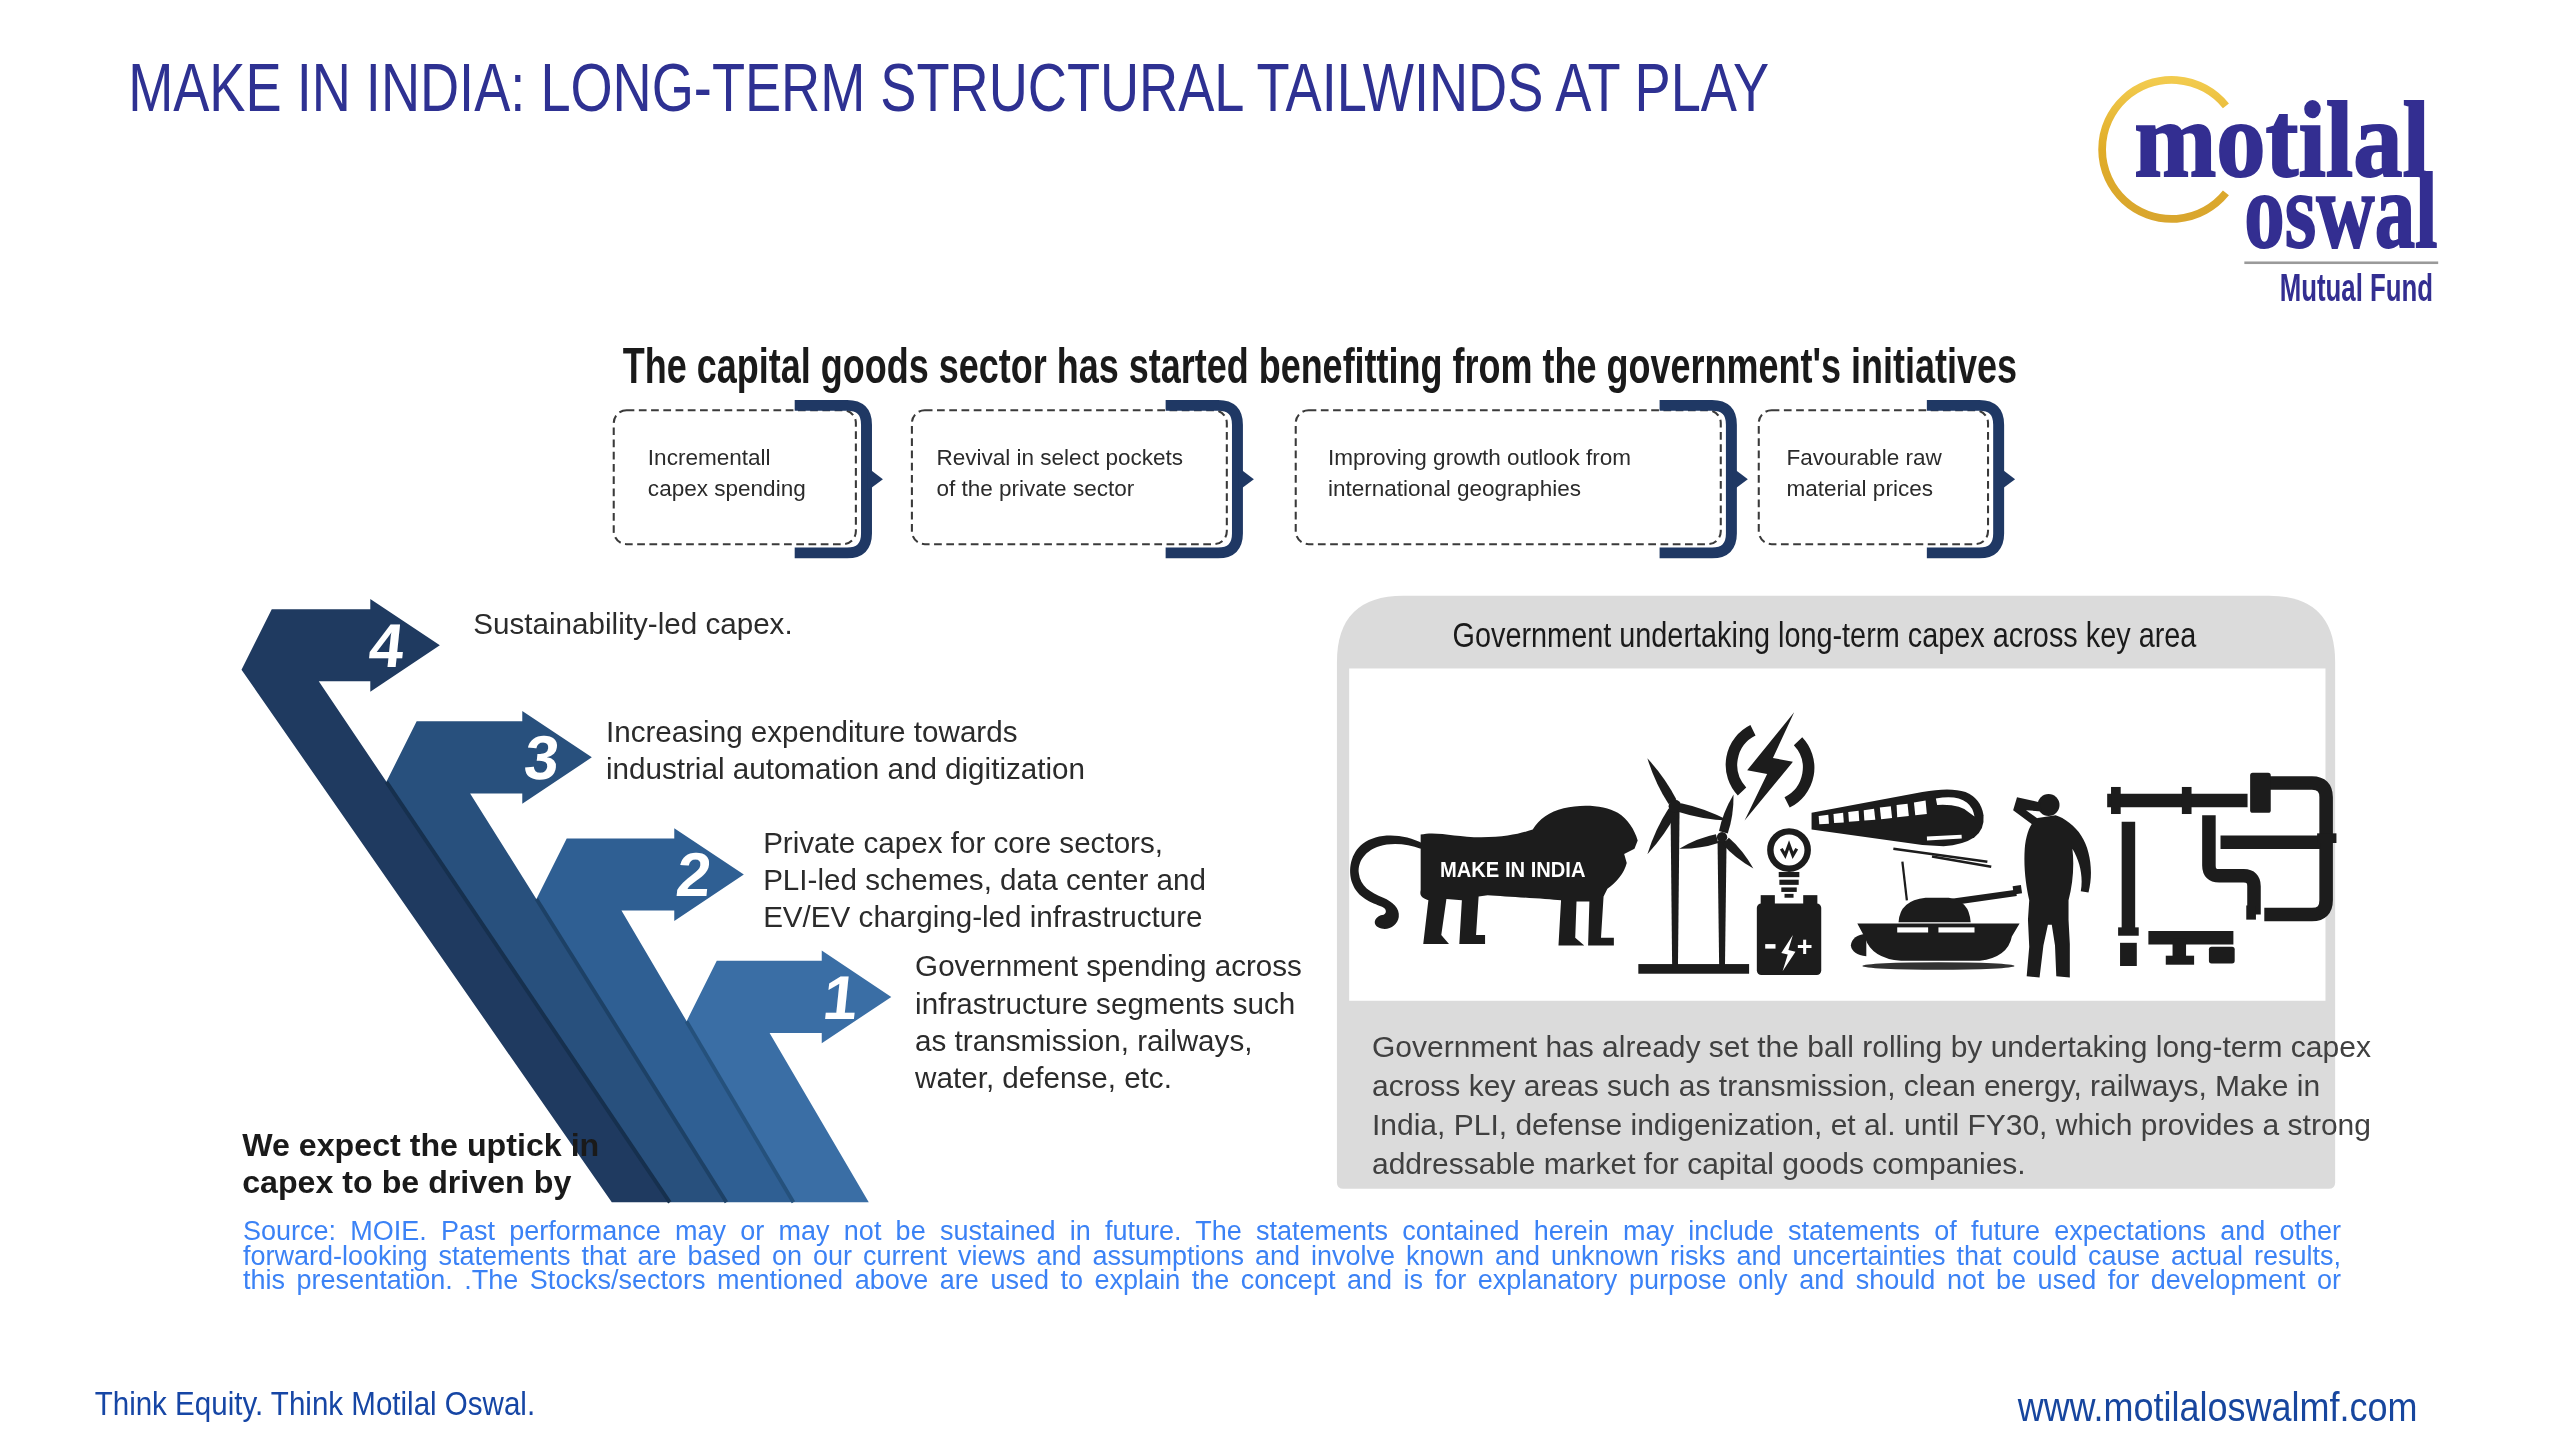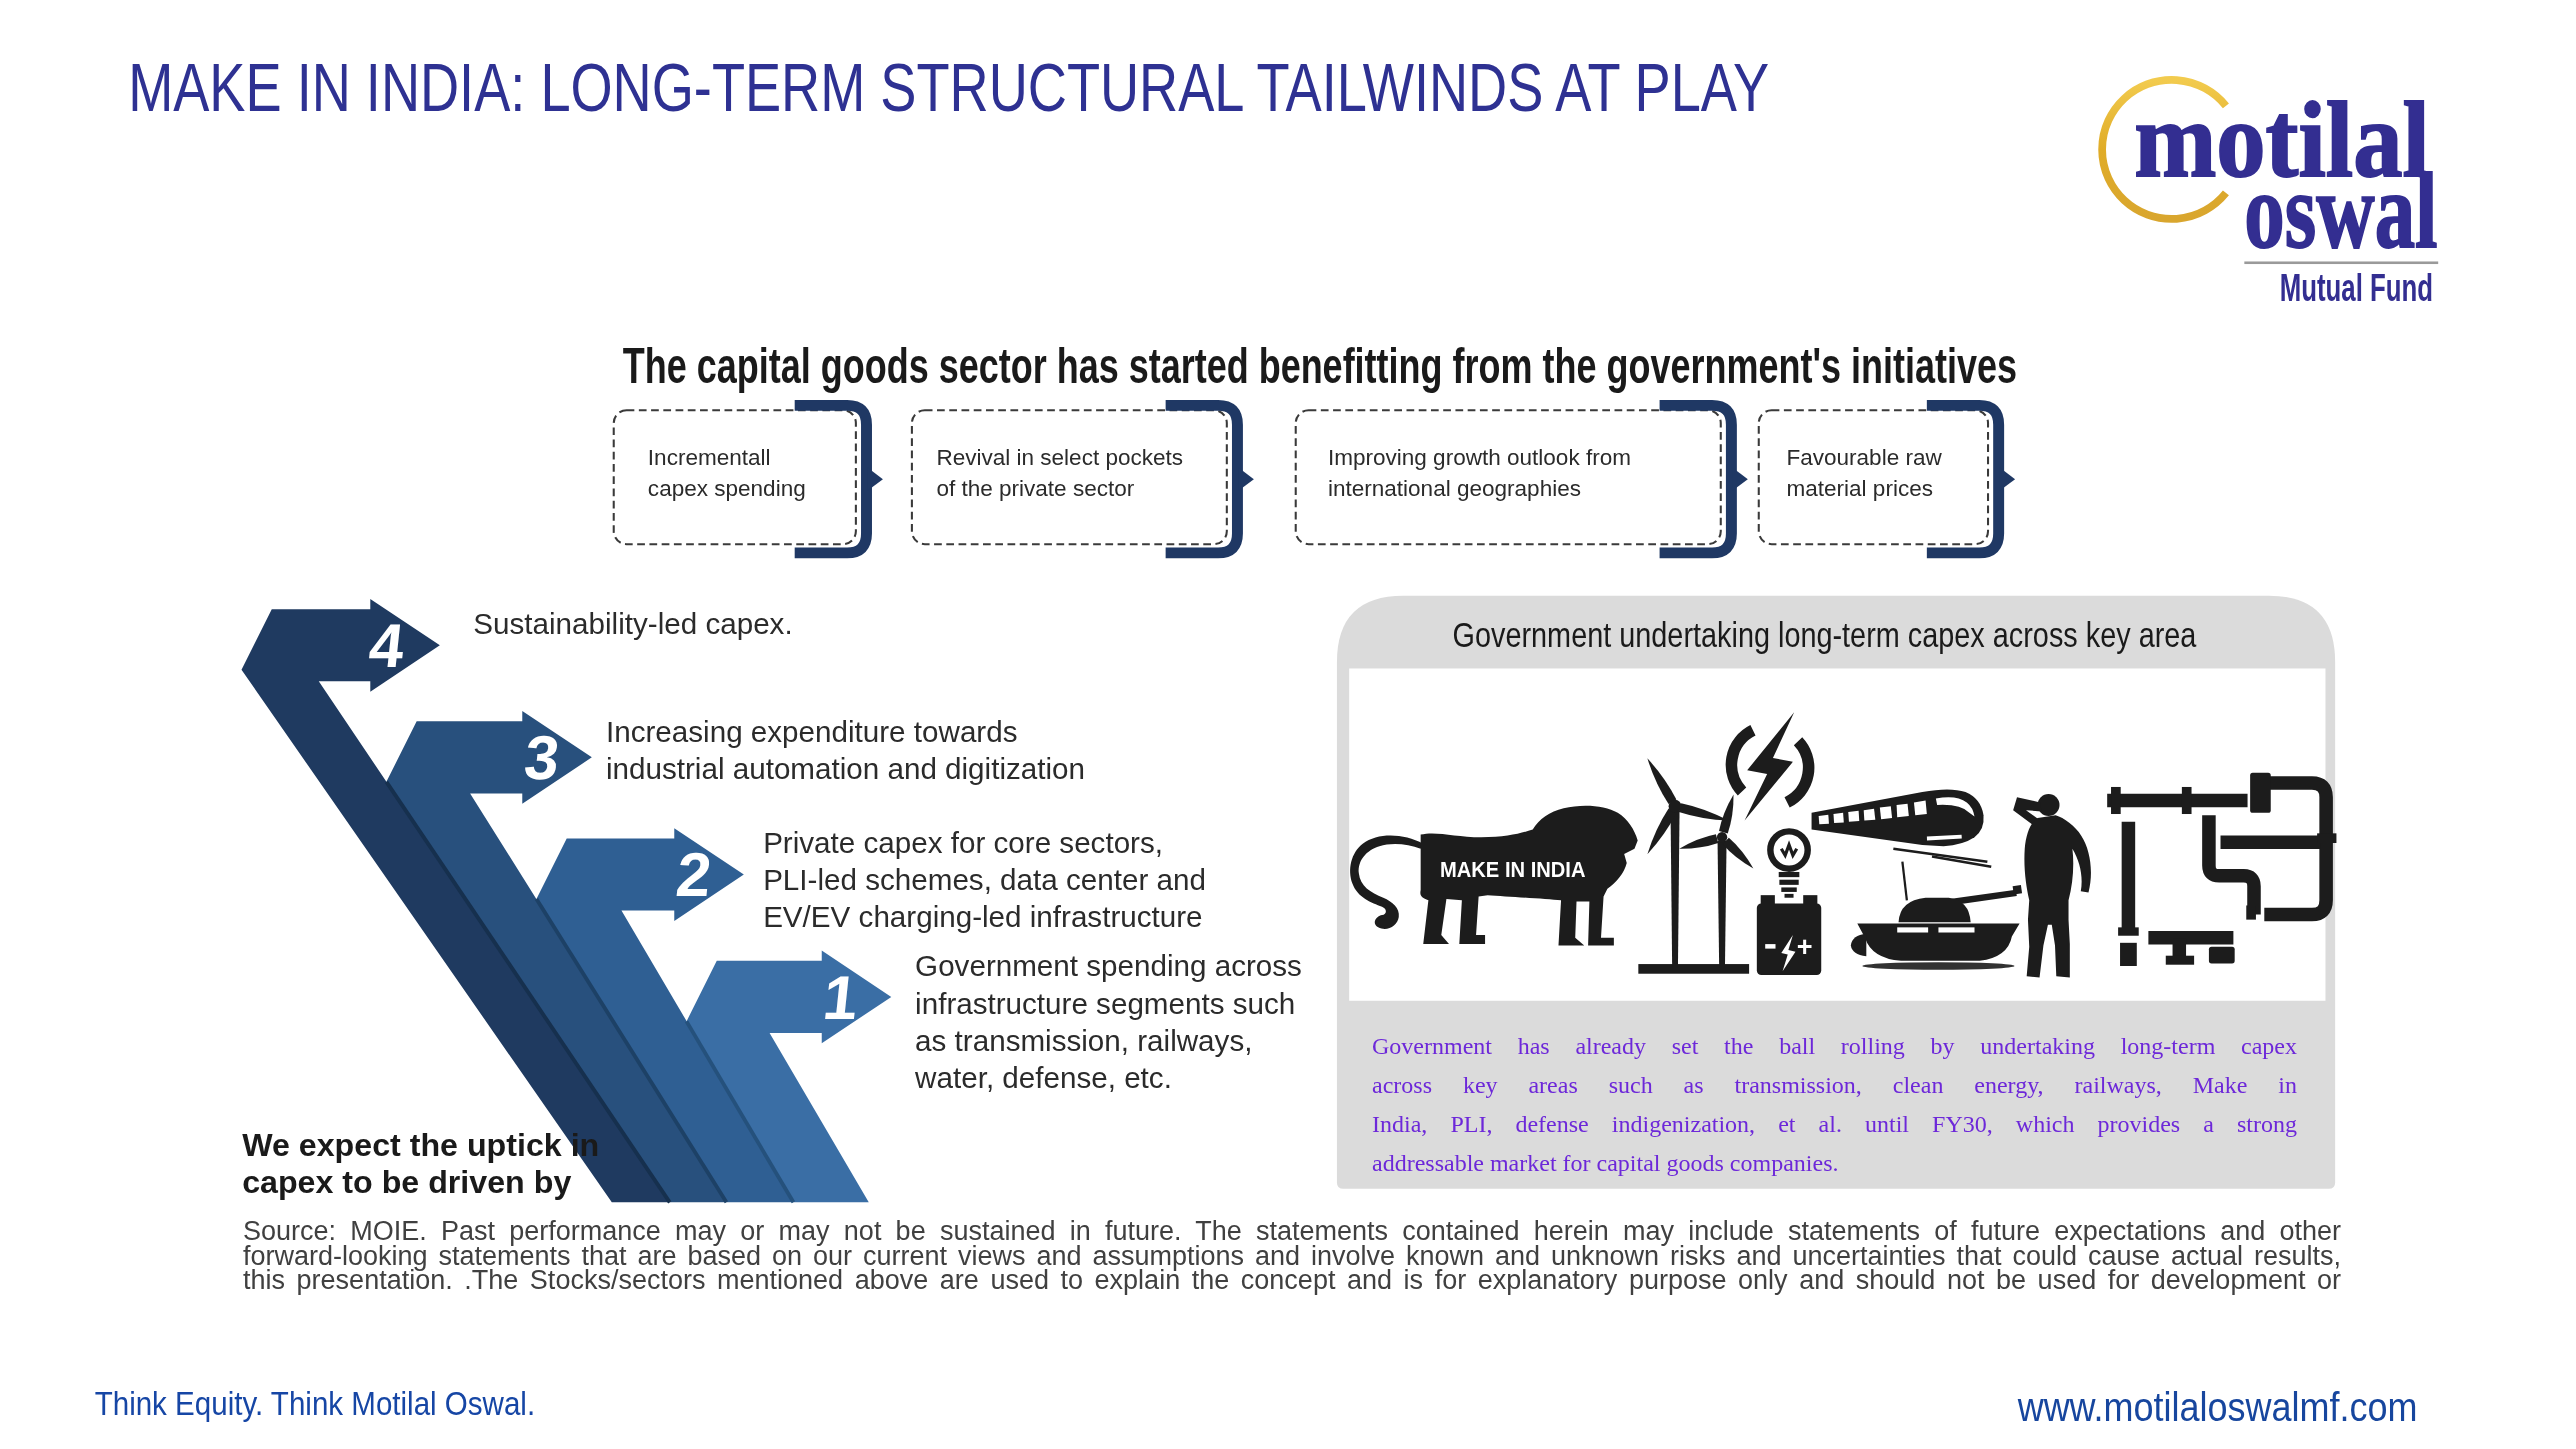--- a/index.html
+++ b/index.html
@@ -219,25 +219,25 @@
 <rect x="3289" y="1440" width="32" height="13"></rect>
 <rect x="3292" y="1464" width="26" height="36"></rect>
 <rect x="3363" y="1484" width="44" height="14"></rect>
 <rect x="3430" y="1470" width="40" height="26" rx="4"></rect>
 <rect x="3488" y="1406" width="15" height="22"></rect>
 </g>
 
 <text x="147" y="2197" font-size="53" fill="#1646A5" textLength="684" lengthAdjust="spacingAndGlyphs">Think Equity. Think Motilal Oswal.</text>
 <text x="3133" y="2207" font-size="64" fill="#17469E" textLength="621" lengthAdjust="spacingAndGlyphs">www.motilaloswalmf.com</text>
 </svg>
-<div class="par" style="left:1372px;top:1027px;width:925px;font-size:24px;line-height:39px;color:#6d28d9;font-family:Liberation Serif, serif;">
+<div class="par" style="left:1372px;top:1027px;width:925px;font-size:30px;line-height:39px;color:#404040;">
 <div>Government has already set the ball rolling by undertaking long-term capex</div>
 <div>across key areas such as transmission, clean energy, railways, Make in</div>
 <div>India, PLI, defense indigenization, et al. until FY30, which provides a strong</div>
 <div class="last">addressable market for capital goods companies.</div>
 </div>
-<div class="par" style="left:243px;top:1219px;width:2098px;font-size:27px;line-height:24.5px;color:#404040;">
+<div class="par" style="left:243px;top:1219px;width:2098px;font-size:27px;line-height:24.5px;color:#3b82f6;">
 <div>Source: MOIE. Past performance may or may not be sustained in future. The statements contained herein may include statements of future expectations and other</div>
 <div>forward-looking statements that are based on our current views and assumptions and involve known and unknown risks and uncertainties that could cause actual results,</div>
 <div>this presentation. .The Stocks/sectors mentioned above are used to explain the concept and is for explanatory purpose only and should not be used for development or</div>
 </div>
 </div>
 
 
 </body></html>

